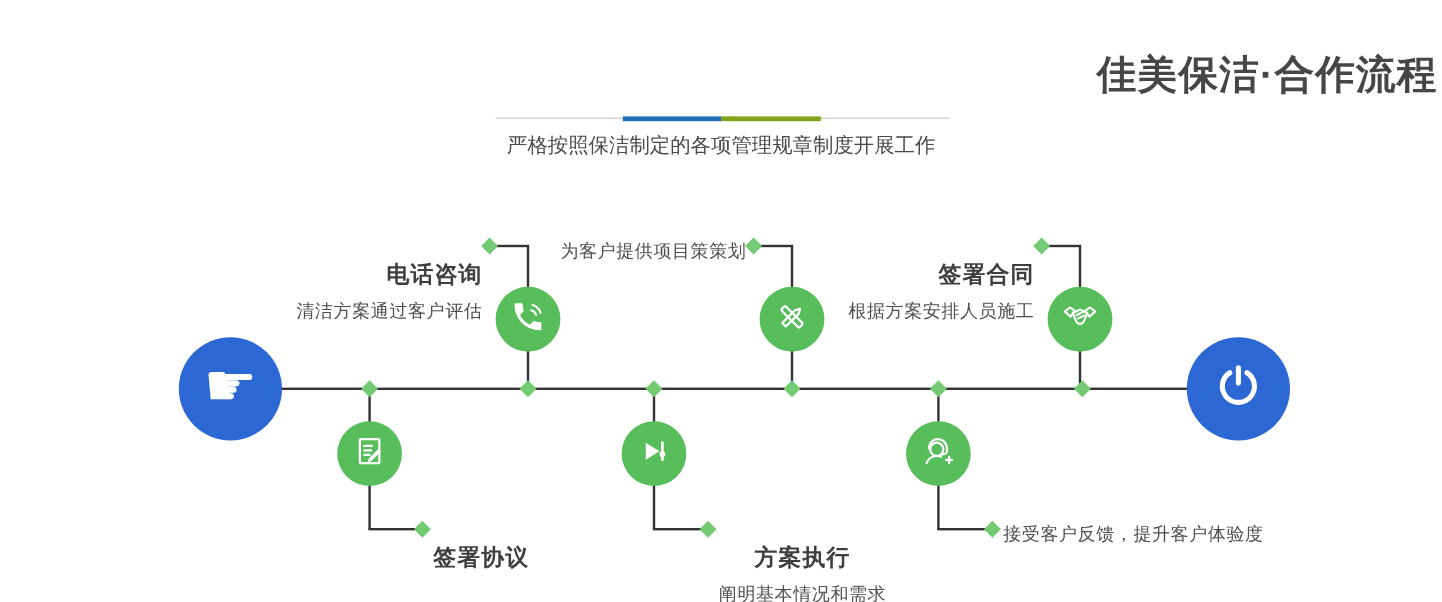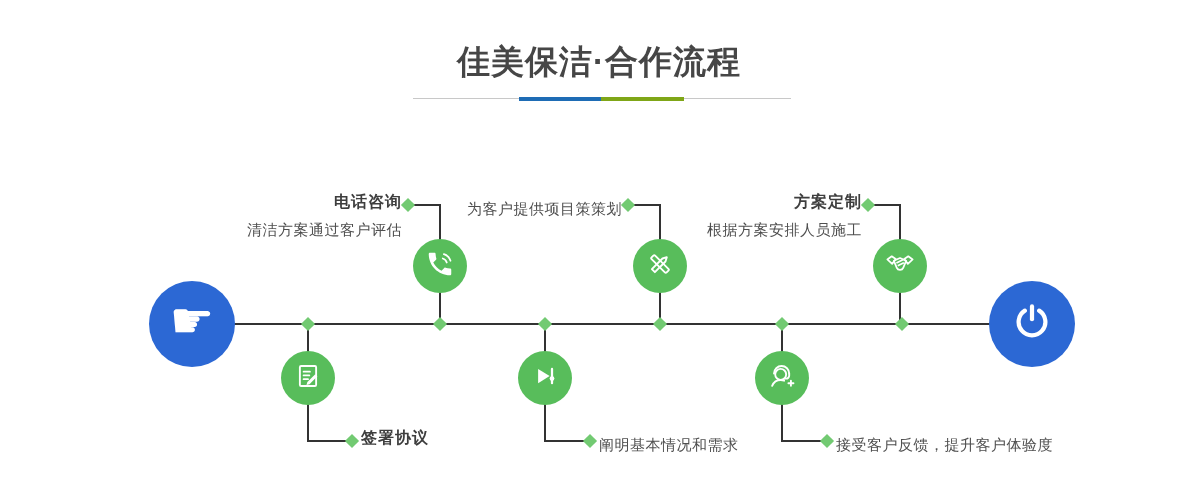--- a/index.html
+++ b/index.html
@@ -1,57 +1,58 @@
 <!DOCTYPE html>
 <html style="--blue: #2c68d4; --green: #58bd5b; --diamond_green: #72ca72; --line: #333333; --divider_blue: #1e6cb5; --divider_green: #7fa617; --heading_text: #464646;"><head>
 <meta charset="utf-8">
 <style>
   html,body{margin:0;padding:0;background:#fff;}
   .canvas{position:relative;width:1202px;height:502px;background:#ffffff;overflow:hidden;
           font-family:"Liberation Sans","DejaVu Sans",sans-serif;}
   .abs{position:absolute;}
 
   
-  .header-title{left:0;right:4px;top:40px;text-align:center;font-size:33px;font-weight:bold;
+  .header-title{left:0;right:4px;top:40px;text-align:right;font-size:33px;font-weight:bold;
                 color:var(--heading_text,#464646);letter-spacing:1px;}
   .divider{left:413px;top:94px;width:378px;height:9px;}
   .divider .base{position:absolute;left:0;right:0;top:4px;height:1px;background:#c8c8c8;}
   .divider .blue-seg{position:absolute;left:106px;top:3px;width:82px;height:4px;background:var(--divider_blue,#1e6cb5);}
   .divider .green-seg{position:absolute;left:188px;top:3px;width:83px;height:4px;background:var(--divider_green,#7fa617);}
   .header-subtitle{left:0;right:0;top:110px;text-align:center;font-size:17px;color:#4a4a4a;}
 
   
   .line{background:var(--line,#333);}
   .diamond{width:10px;height:10px;background:var(--diamond_green,#72ca72);transform:rotate(45deg);}
 
   
   .gcircle{width:54px;height:54px;border-radius:50%;background:var(--green,#58bd5b);
            display:flex;align-items:center;justify-content:center;}
   .bcircle{width:86px;height:86px;border-radius:50%;background:var(--blue,#2c68d4);
            display:flex;align-items:center;justify-content:center;}
   .hand-glyph{color:#fff;font-size:50px;line-height:1;font-family:"DejaVu Sans",sans-serif;
               transform:translateY(-3px);}
 
   
-  .step-label .t{font-size:16px;font-weight:bold;color:#3e3e3e;letter-spacing:1px;}
+  .step-label .t{font-size:19px;font-weight:bold;color:#3e3e3e;letter-spacing:1px;margin-top:24px;}
   .step-label .d{font-size:15px;color:#4f4f4f;margin-top:8px;letter-spacing:0.5px;}
   .top-label{text-align:right;}
   .bottom-label{text-align:center;}
 </style>
 </head>
 <body>
 
 <div class="canvas">
 
   <div class="abs header-title">佳美保洁·合作流程</div>
   <div class="abs divider">
     <div class="base"></div>
     <div class="blue-seg"></div>
     <div class="green-seg"></div>
   </div>
+  <div class="abs header-subtitle">严格按照保洁制定的各项管理规章制度开展工作</div>
 
   <div class="abs line" style="left:192px;top:323px;width:840px;height:2px;"></div>
 
   <div class="abs line" style="left:439px;top:205px;width:2px;height:119px;"></div>
   <div class="abs line" style="left:659px;top:205px;width:2px;height:119px;"></div>
   <div class="abs line" style="left:899px;top:205px;width:2px;height:119px;"></div>
 
   <div class="abs line" style="left:307px;top:324px;width:2px;height:117px;"></div>
   <div class="abs line" style="left:544px;top:324px;width:2px;height:117px;"></div>
   <div class="abs line" style="left:781px;top:324px;width:2px;height:117px;"></div>
@@ -158,27 +159,28 @@
   </div>
 
   <div class="abs step-label top-label" style="right:800px;top:192px;">
     <div class="t">电话咨询</div>
     <div class="d">清洁方案通过客户评估</div>
   </div>
   <div class="abs step-label top-label" style="right:580px;top:192px;">
     <div class="d">为客户提供项目策策划</div>
   </div>
   <div class="abs step-label top-label" style="right:340px;top:192px;">
-    <div class="t">方案定制</div>
+    <div class="t">签署合同</div>
     <div class="d">根据方案安排人员施工</div>
   </div>
 
   <div class="abs step-label bottom-label" style="left:361px;top:428px;">
     <div class="t">签署协议</div>
   </div>
   <div class="abs step-label bottom-label" style="left:599px;top:428px;">
+    <div class="t">方案执行</div>
     <div class="d">阐明基本情况和需求</div>
   </div>
   <div class="abs step-label bottom-label" style="left:836px;top:428px;">
     <div class="d">接受客户反馈，提升客户体验度</div>
   </div>
 
 </div>
 
 </body></html>

